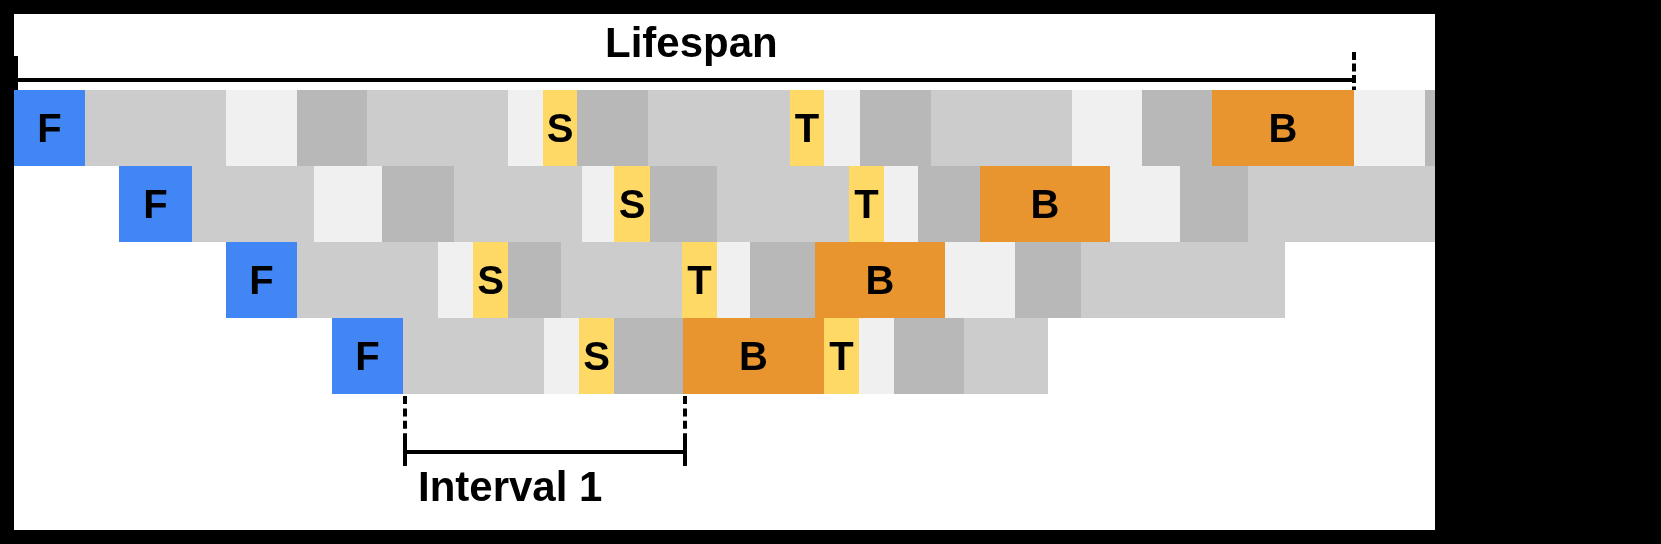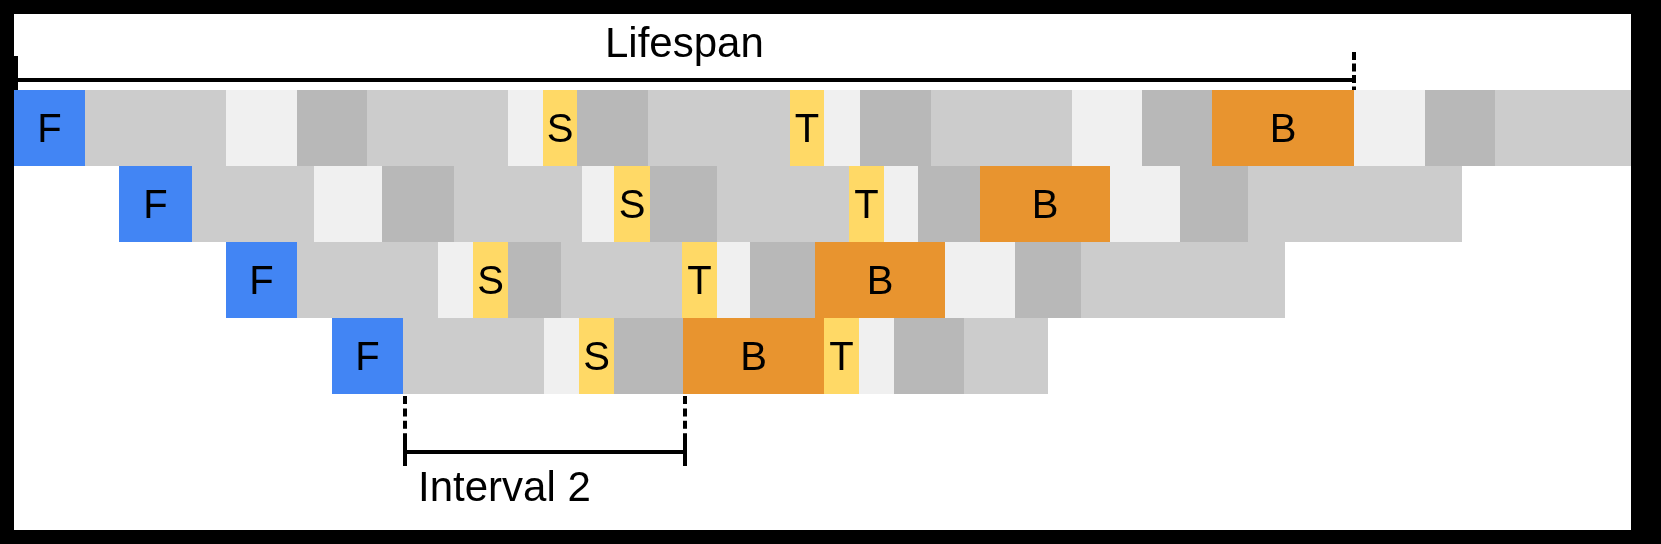--- a/index.html
+++ b/index.html
@@ -2,25 +2,26 @@
 <html><head>
 <meta charset="utf-8">
 <style>
   html, body {
     margin: 0;
     padding: 0;
     background: #000000;
   }
   #stage {
     position: relative;
-    width: 1631px;
+    width: 1435px;
     height: 544px;
     background: #000000;
     overflow: hidden;
     font-family: "Liberation Sans", sans-serif;
+    font-weight: bold;
   }
   #canvas {
     position: absolute;
     left: 14px;
     top: 14px;
     width: 1633px;
     height: 516px;
     background: #ffffff;
     overflow: hidden;
   }
@@ -179,17 +180,17 @@
           <div class="blk" style="left: 632px; width: 84px; height: 76px; background: rgb(204, 204, 204);"></div>
         </div>
       </div>
 
     <div>
       <div class="bracket-line" id="interval-line" style="left: 389px; top: 436px; width: 282px;"></div>
       <div class="bracket-tick" id="interval-tick-left" style="left: 389px; top: 425px; height: 24px;"></div>
       <div class="bracket-tick" id="interval-tick-right" style="left: 669px; top: 425px; height: 24px;"></div>
       <div class="dashed-v" id="interval-dash-left" style="left: 389px; top: 382px; height: 70px;"></div>
       <div class="dashed-v" id="interval-dash-right" style="left: 669px; top: 382px; height: 70px;"></div>
-      <div class="ann-label" id="interval-label" style="left: 404px; top: 452px;">Interval 2</div>
+      <div class="ann-label" id="interval-label" style="left: 404px; top: 452px;">Interval 1</div>
     </div>
 
   </div>
 </div>
 
 </body></html>

